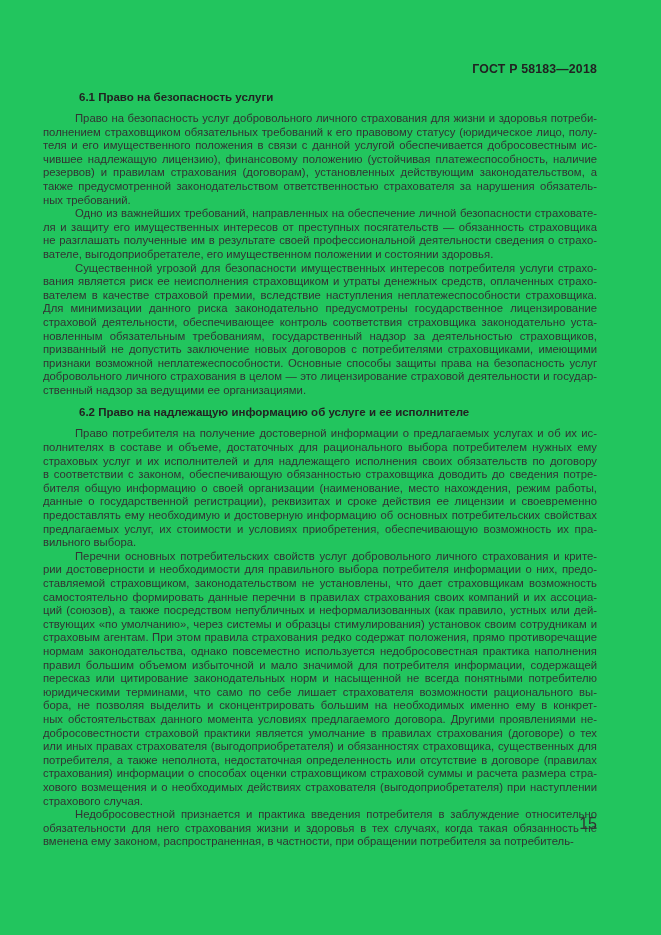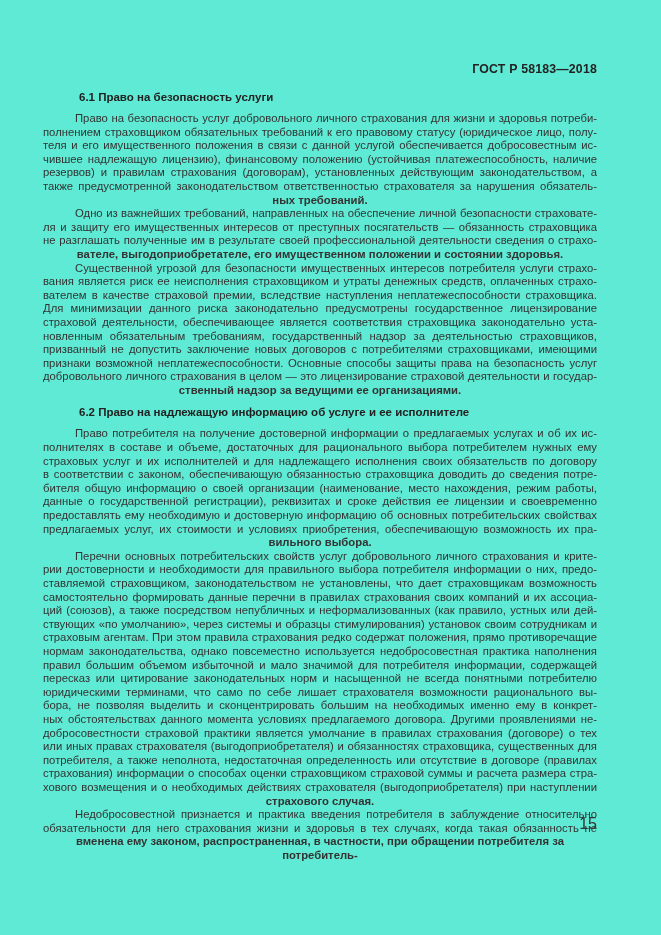--- a/index.html
+++ b/index.html
@@ -1,20 +1,20 @@
 <!DOCTYPE html>
 <html><head>
 <meta charset="utf-8">
 <style>
   html, body { margin: 0; padding: 0; background: #ffffff; }
   .page {
     position: relative;
     width: 661px;
     height: 935px;
-    background: #5eead4;
+    background: #22c55e;
     font-family: "Liberation Sans", sans-serif;
     color: #333333;
     overflow: hidden;
   }
   .content {
     position: absolute;
     left: 43px;
     top: 62px;
     width: 554px;
   }
@@ -37,21 +37,21 @@
   .section-heading:first-of-type { margin-top: 0; }
   .paragraph { margin: 0; }
   .line {
     font-size: 11.3px;
     line-height: 13.6px;
     text-align: justify;
     text-align-last: justify;
     white-space: normal;
   }
   .line.first { text-indent: 32px; }
-  .line.last { text-align: center; text-align-last: auto; font-weight: bold; }
+  .line.last { text-align: left; text-align-last: auto; }
   .page-number {
     position: absolute;
     top: 817px;
     right: 64px;
     font-size: 16px;
     color: #333333;
     line-height: 14px;
   }
 </style>
 </head>
@@ -75,21 +75,21 @@
           <div class="line first">Одно из важнейших требований, направленных на обеспечение личной безопасности страховате-</div>
           <div class="line">ля и защиту его имущественных интересов от преступных посягательств — обязанность страховщика</div>
           <div class="line">не разглашать полученные им в результате своей профессиональной деятельности сведения о страхо-</div>
           <div class="line last">вателе, выгодоприобретателе, его имущественном положении и состоянии здоровья.</div>
         </div>
         <div class="paragraph">
           <div class="line first">Существенной угрозой для безопасности имущественных интересов потребителя услуги страхо-</div>
           <div class="line">вания является риск ее неисполнения страховщиком и утраты денежных средств, оплаченных страхо-</div>
           <div class="line">вателем в качестве страховой премии, вследствие наступления неплатежеспособности страховщика.</div>
           <div class="line">Для минимизации данного риска законодательно предусмотрены государственное лицензирование</div>
-          <div class="line">страховой деятельности, обеспечивающее является соответствия страховщика законодательно уста-</div>
+          <div class="line">страховой деятельности, обеспечивающее контроль соответствия страховщика законодательно уста-</div>
           <div class="line">новленным обязательным требованиям, государственный надзор за деятельностью страховщиков,</div>
           <div class="line">призванный не допустить заключение новых договоров с потребителями страховщиками, имеющими</div>
           <div class="line">признаки возможной неплатежеспособности. Основные способы защиты права на безопасность услуг</div>
           <div class="line">добровольного личного страхования в целом — это лицензирование страховой деятельности и государ-</div>
           <div class="line last">ственный надзор за ведущими ее организациями.</div>
         </div>
         <div class="section-heading">6.2 Право на надлежащую информацию об услуге и ее исполнителе</div>
         <div class="paragraph">
           <div class="line first">Право потребителя на получение достоверной информации о предлагаемых услугах и об их ис-</div>
           <div class="line">полнителях в составе и объеме, достаточных для рационального выбора потребителем нужных ему</div>

